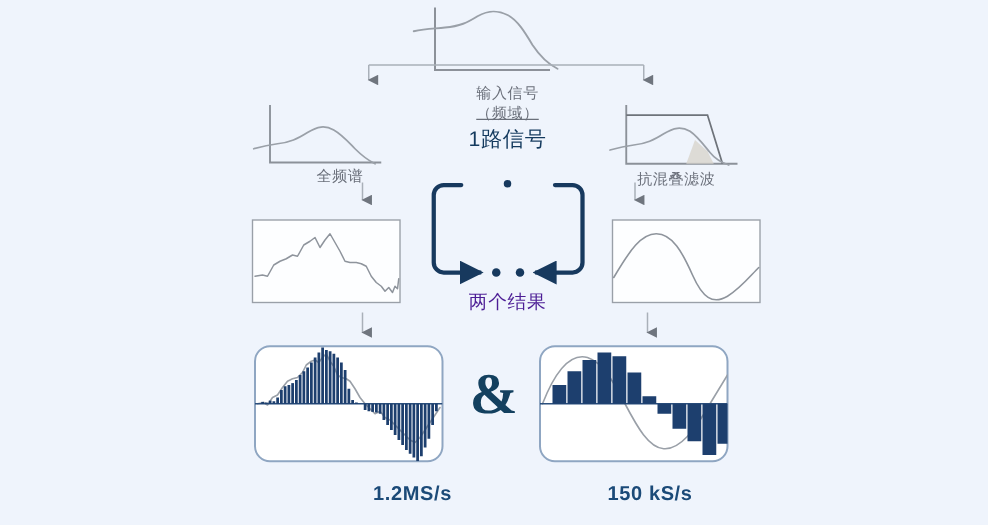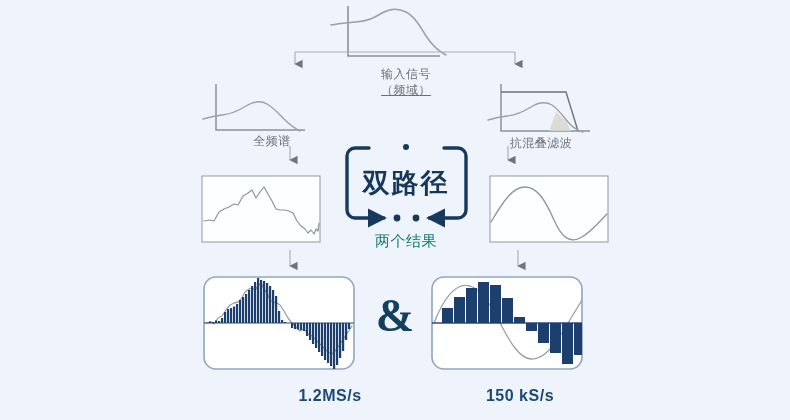--- a/index.html
+++ b/index.html
@@ -31,21 +31,21 @@
     white-space: nowrap;
     text-align: center;
     transform: translateX(-50%);
     letter-spacing: 0.5px;
   }
   .lbl-grey {
     color: #6a6f7a;
     font-size: 12px;
   }
   .lbl-navy {
-    color: #0f766e;
+    color: #4c1d95;
   }
   .lbl-navy-big {
     color: #143a5e;
     font-size: 17px;
     font-weight: 500;
   }
   .lbl-rate {
     color: #1b4a78;
     font-size: 16px;
     font-weight: 700;
@@ -250,26 +250,26 @@
           <rect x="598" y="323" width="11" height="4"></rect>
         </g>
       </g>
     </g>
   </svg>
 
   <div class="layer">
 
     <div class="lbl lbl-grey" style="left:406px; top:66px;">输入信号</div>
     <div class="lbl lbl-grey" style="left:406px; top:82px;text-decoration:underline;">（频域）</div>
+    <div class="lbl lbl-navy-big" style="left:406px; top:100px;">1路信号</div>
 
     <div class="lbl lbl-grey" style="left:258px; top:133px;margin-left:14px;">全频谱</div>
 
     <div class="lbl lbl-grey" style="left:541px; top:135px;text-align:right;">抗混叠滤波</div>
 
-    <div class="center-word" style="left:406px; top:183px;">双路径</div>
 
     <div class="lbl lbl-navy" style="left:406px; top:232px; font-size:15px;">两个结果</div>
 
     <div class="amp" style="left:395px; top:315px;">&amp;</div>
 
     <div class="lbl lbl-rate" style="left:292px; top:387px;margin-left:38px;">1.2MS/s</div>
 
     <div class="lbl lbl-rate" style="left:520px; top:387px;">150 kS/s</div>
   </div>
 </div>

